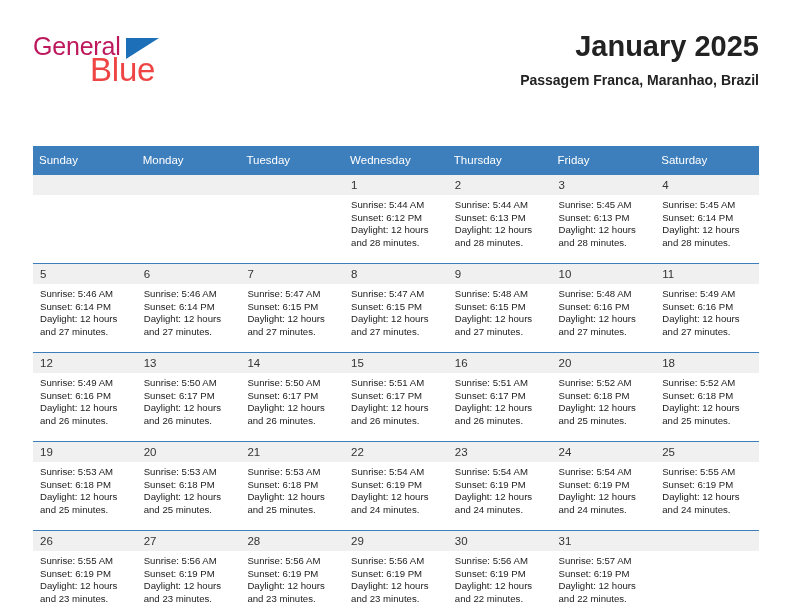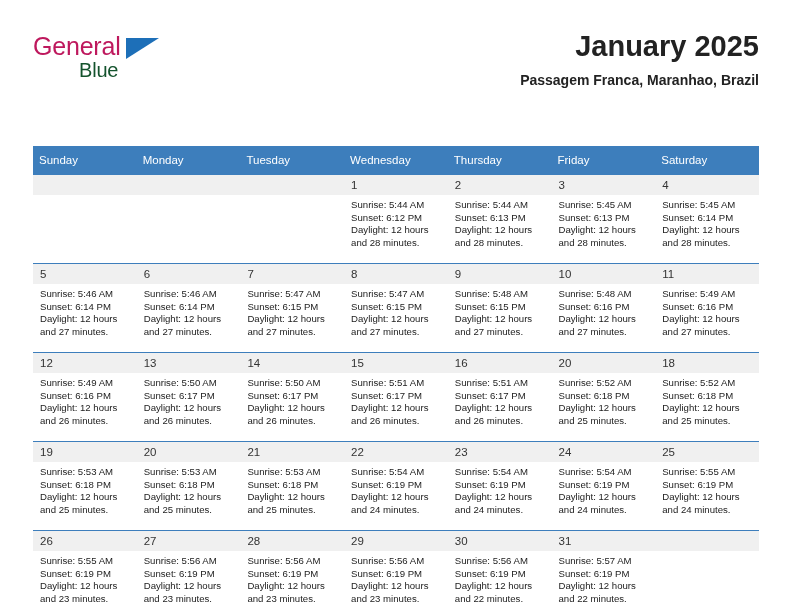--- a/index.html
+++ b/index.html
@@ -49,24 +49,24 @@
     position: absolute;
     left: 93px;
     top: 6px;
     width: 0;
     height: 0;
     border-left: 33px solid #1d6fb8;
     border-bottom: 21px solid transparent;
   }
   .brand-blue {
     position: absolute;
-    left: 46px;
+    left: 57px;
     top: 24px;
-    font-size: 20px;
-    color: #14532d;
+    font-size: 33px;
+    color: #ef4444;
     letter-spacing: -0.2px;
     line-height: 28px;
   }
   .title-block {
     position: absolute;
     right: 0;
     top: 0;
     text-align: right;
     font-weight: bold;
   }

